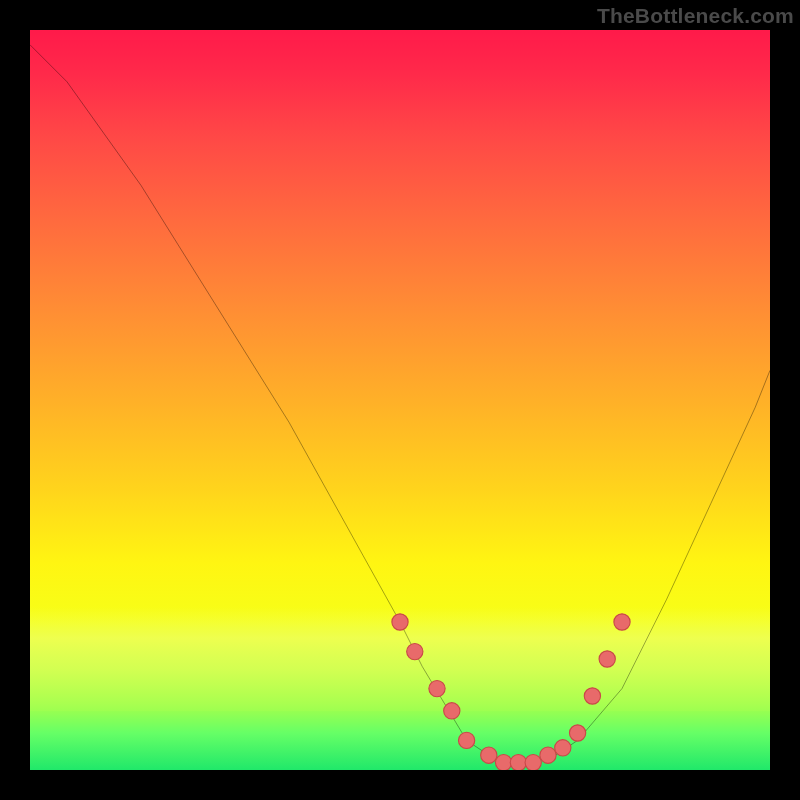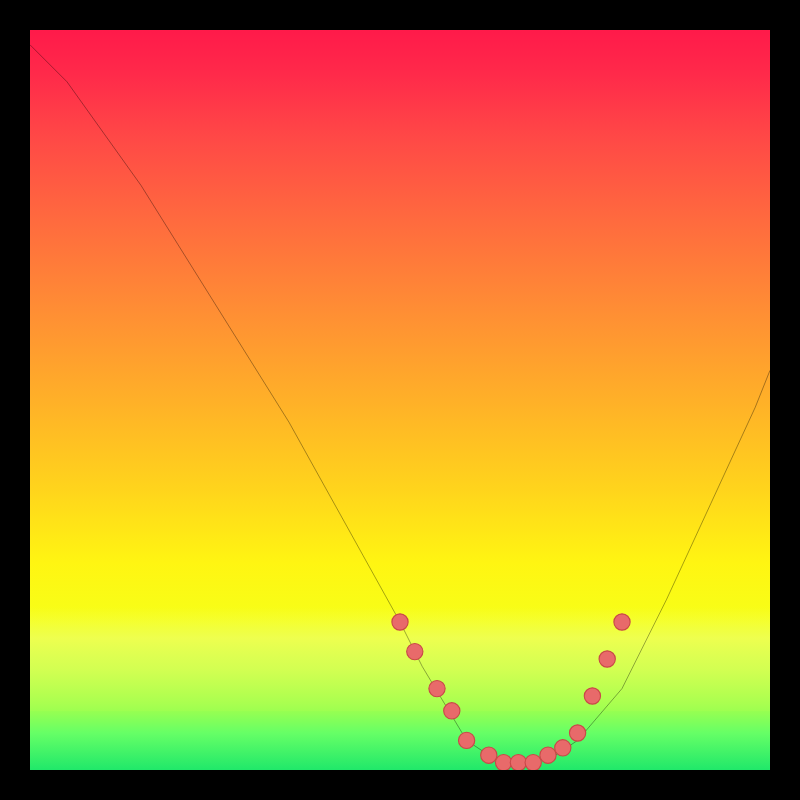--- a/index.html
+++ b/index.html
@@ -106,13 +106,14 @@
           <circle cx="70" cy="98" r="1.1" fill="#e86a6a" stroke="#c94848" stroke-width="0.15"></circle>
           <circle cx="72" cy="97" r="1.1" fill="#e86a6a" stroke="#c94848" stroke-width="0.15"></circle>
           <circle cx="74" cy="95" r="1.1" fill="#e86a6a" stroke="#c94848" stroke-width="0.15"></circle>
           <circle cx="76" cy="90" r="1.1" fill="#e86a6a" stroke="#c94848" stroke-width="0.15"></circle>
           <circle cx="78" cy="85" r="1.1" fill="#e86a6a" stroke="#c94848" stroke-width="0.15"></circle>
           <circle cx="80" cy="80" r="1.1" fill="#e86a6a" stroke="#c94848" stroke-width="0.15"></circle>
         </g>
     </svg>
   </div>
 
+  <div class="watermark">TheBottleneck.com</div>
 </div>
 
 </body></html>

